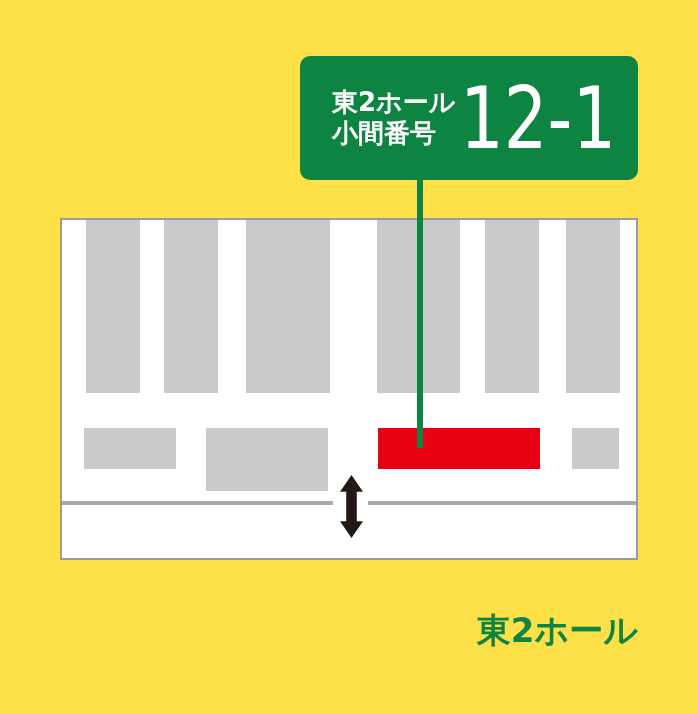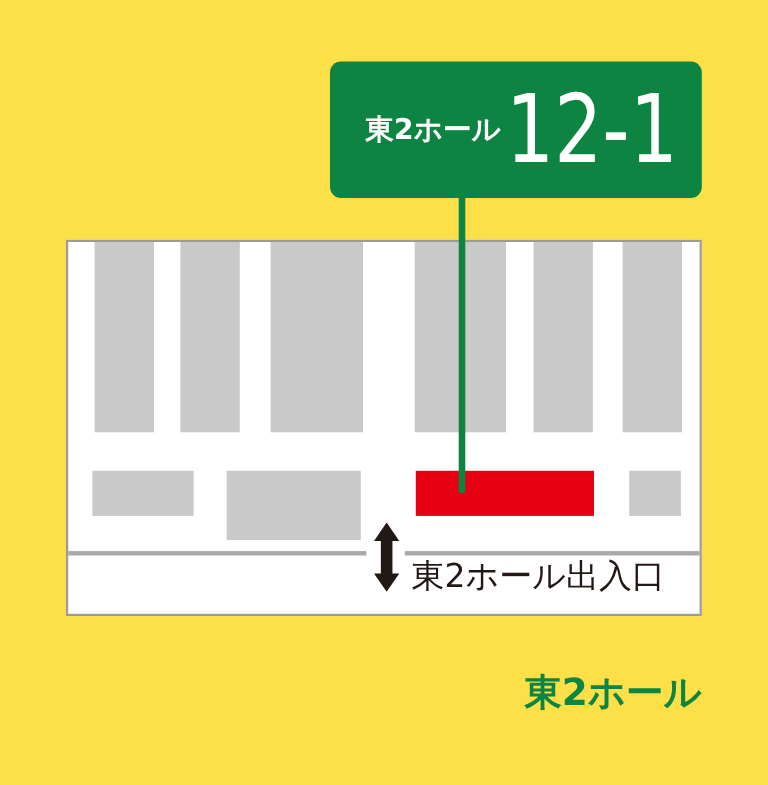--- a/index.html
+++ b/index.html
@@ -117,20 +117,21 @@
   }
 </style>
 </head>
 <body>
 
 <div class="stage">
 
   <div class="callout">
     <div class="callout-labels">
       <div>東2ホール</div>
+      <div>小間番号</div>
     </div>
     <div class="callout-number">12-1</div>
   </div>
 
   <div class="connector"></div>
 
   <div class="map">
     <div id="booths">
         <div class="booth" style="left: 24px; top: 0px; width: 54px; height: 173px;"></div>
         <div class="booth" style="left: 102px; top: 0px; width: 54px; height: 173px;"></div>
@@ -144,18 +145,17 @@
         <div class="booth" style="left: 510px; top: 208px; width: 47px; height: 41px;"></div>
       </div>
 
     <div class="wall wall-left"></div>
     <div class="wall wall-right"></div>
 
     <svg class="entrance-arrow" viewBox="0 0 24 64" preserveAspectRatio="none">
       <path d="M12 0 L24 17 L17.5 17 L17.5 47 L24 47 L12 64 L0 47 L6.5 47 L6.5 17 L0 17 Z" fill="#231815"></path>
     </svg>
 
-    <div class="entrance-label">東2ホール出入口</div>
   </div>
 
   <div class="footer-hall">東2ホール</div>
 
 </div>
 
 </body></html>

